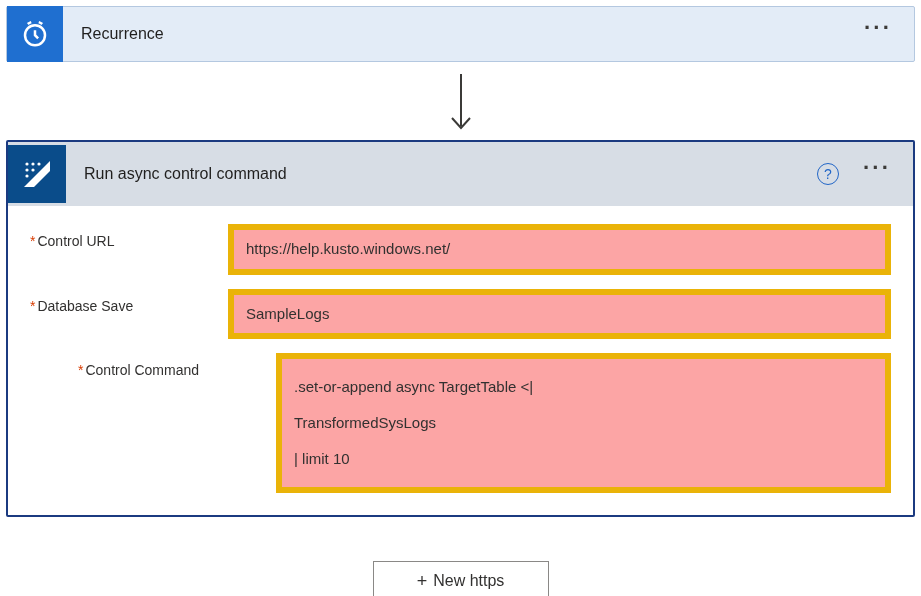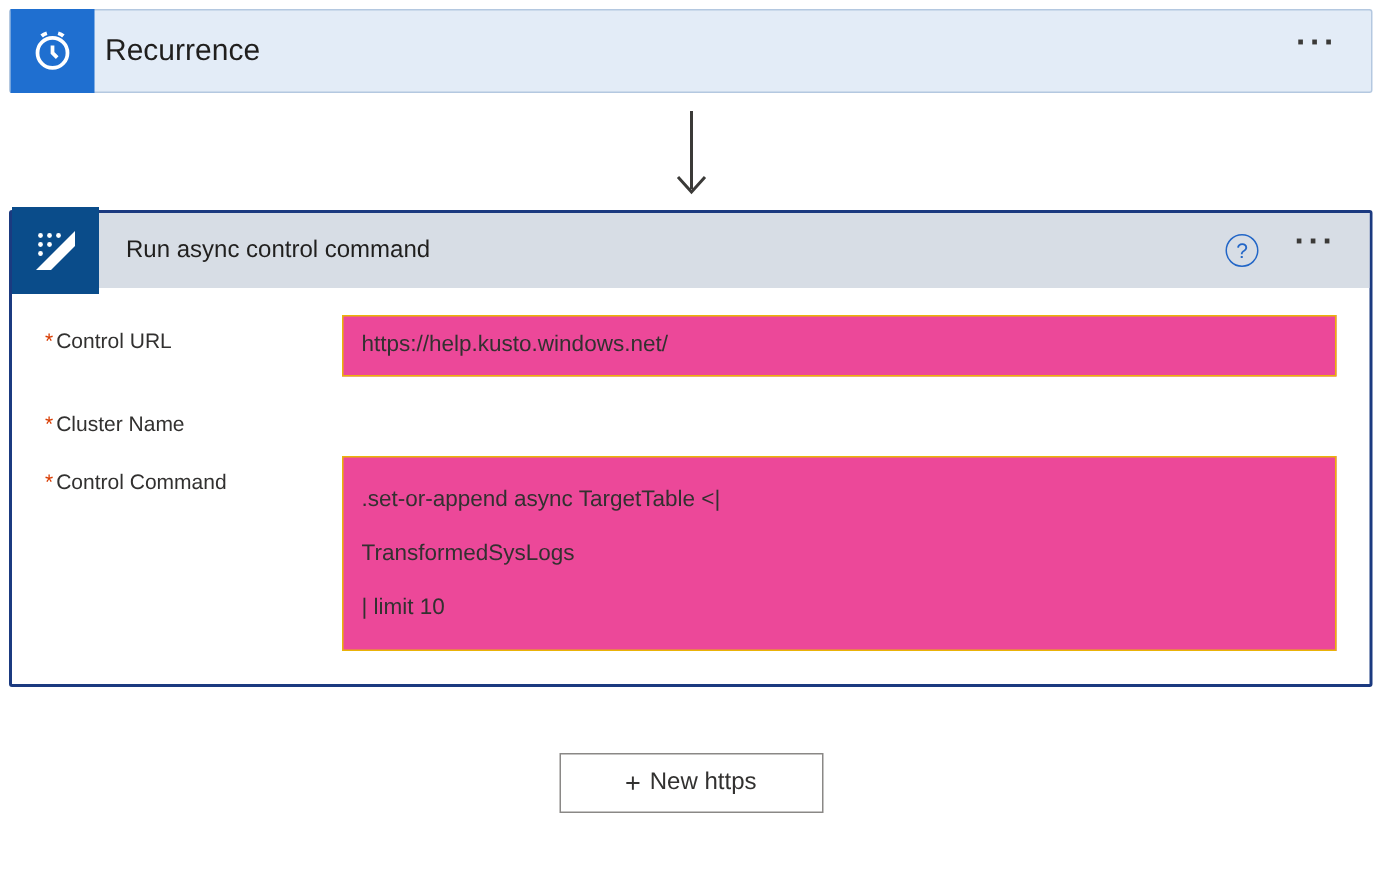--- a/index.html
+++ b/index.html
@@ -26,22 +26,22 @@
     width: 56px;
     height: 56px;
     background: #1f6fd0;
     display: flex;
     align-items: center;
     justify-content: center;
     flex-shrink: 0;
   }
   .trigger-title {
     flex: 1;
-    padding: 0 7px;
-    font-size: 20px;
+    padding: 0 18px;
+    font-size: 16px;
     color: #201f1e;
   }
   .trigger-actions {
     padding: 0 22px;
     display: flex;
     align-items: center;
   }
 
   
   .connector {
@@ -53,21 +53,21 @@
   
   .action-card {
     border: 2px solid #1b3a80;
     border-radius: 2px;
     background: #ffffff;
   }
   .action-header {
     display: flex;
     align-items: center;
     background: #d7dde5;
-    height: 50px;
+    height: 64px;
   }
   .action-icon-box {
     width: 58px;
     height: 58px;
     background: #0a4c8a;
     display: flex;
     align-items: center;
     justify-content: center;
     flex-shrink: 0;
   }
@@ -110,40 +110,40 @@
 
   
   .action-body {
     padding: 18px 22px 22px;
   }
   .form-row {
     display: flex;
     align-items: flex-start;
     margin-bottom: 14px;
   }
-  .form-row:last-child { margin-bottom: 0; }
+  .form-row:last-child { margin-bottom: 0; margin-left: 48px; }
   .form-label {
     width: 198px;
     flex-shrink: 0;
     padding-top: 9px;
     font-size: 14px;
     color: #323130;
   }
   .form-label .req {
     color: #d83b01;
     margin-right: 2px;
   }
   .form-input {
     flex: 1;
-    border: 1px solid #eab308;
+    border: 6px solid #eab308;
     padding: 8px 12px;
     font-size: 15px;
     font-family: inherit;
     color: #323130;
-    background: #ec4899;
+    background: #fca5a5;
     resize: none;
     line-height: 1.5;
   }
   textarea.form-input {
     min-height: 108px;
     white-space: pre-wrap;
     line-height: 2.4;
     padding: 10px 12px;
   }
 
@@ -216,21 +216,22 @@
       <span class="ellipsis">···</span>
     </div>
   </div>
 
   <div class="action-body">
     <div class="form-row">
       <div class="form-label"><span class="req">*</span><span>Control URL</span></div>
       <input class="form-input" type="text" value="https://help.kusto.windows.net/" style="">
     </div>
     <div class="form-row">
-      <div class="form-label"><span class="req">*</span><span>Cluster Name</span></div>
+      <div class="form-label"><span class="req">*</span><span>Database Save</span></div>
+      <input class="form-input" type="text" value="SampleLogs" style="">
     </div>
     <div class="form-row">
       <div class="form-label"><span class="req">*</span><span>Control Command</span></div>
       <textarea class="form-input" rows="3" style="">.set-or-append async TargetTable &lt;|
 TransformedSysLogs
 | limit 10</textarea>
     </div>
   </div>
 </div>
 

